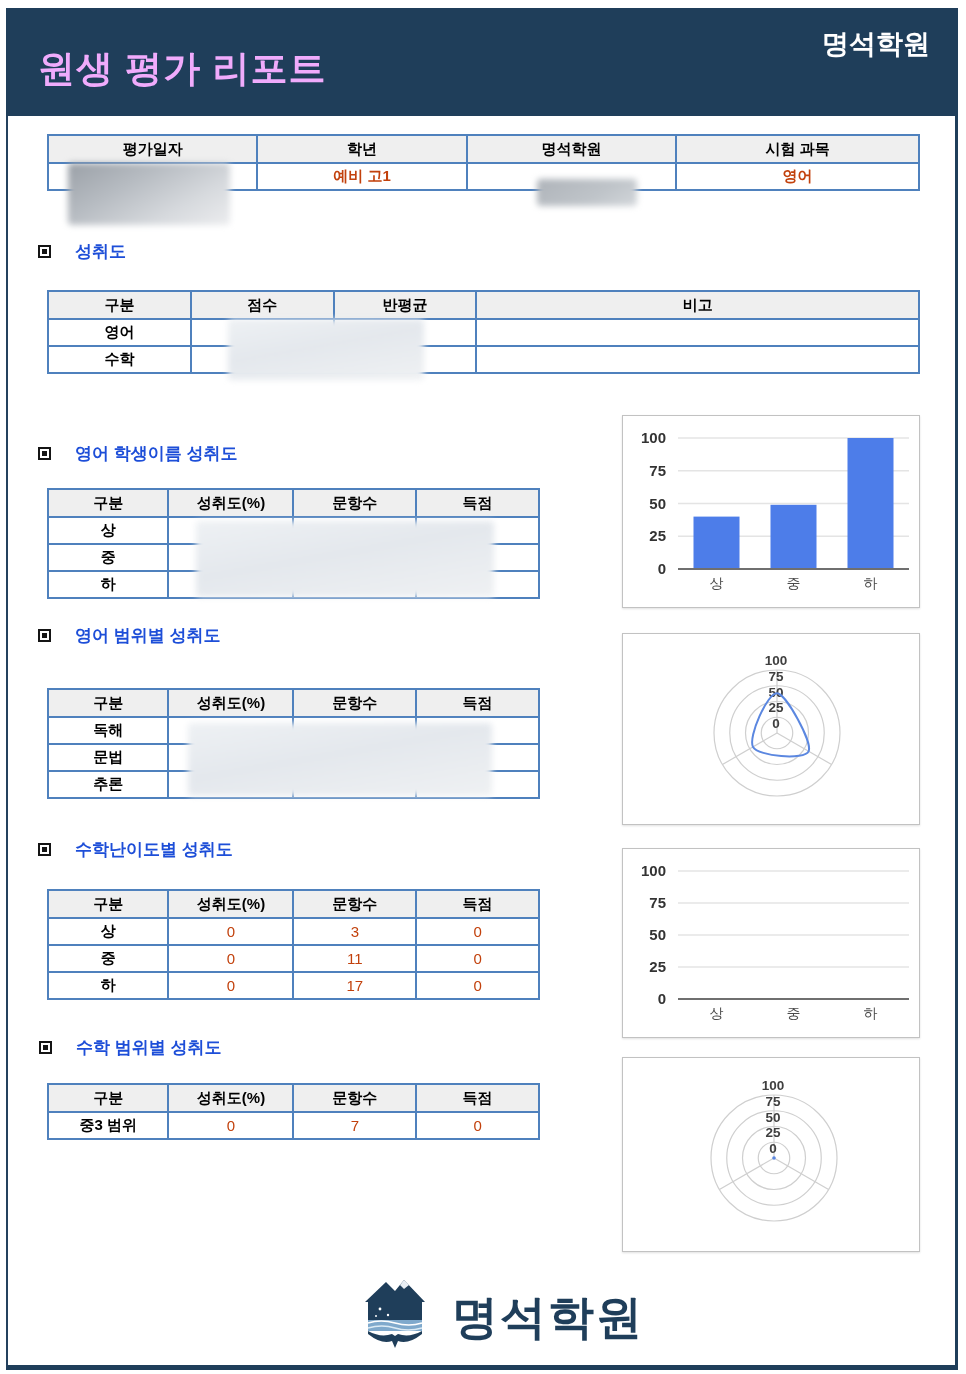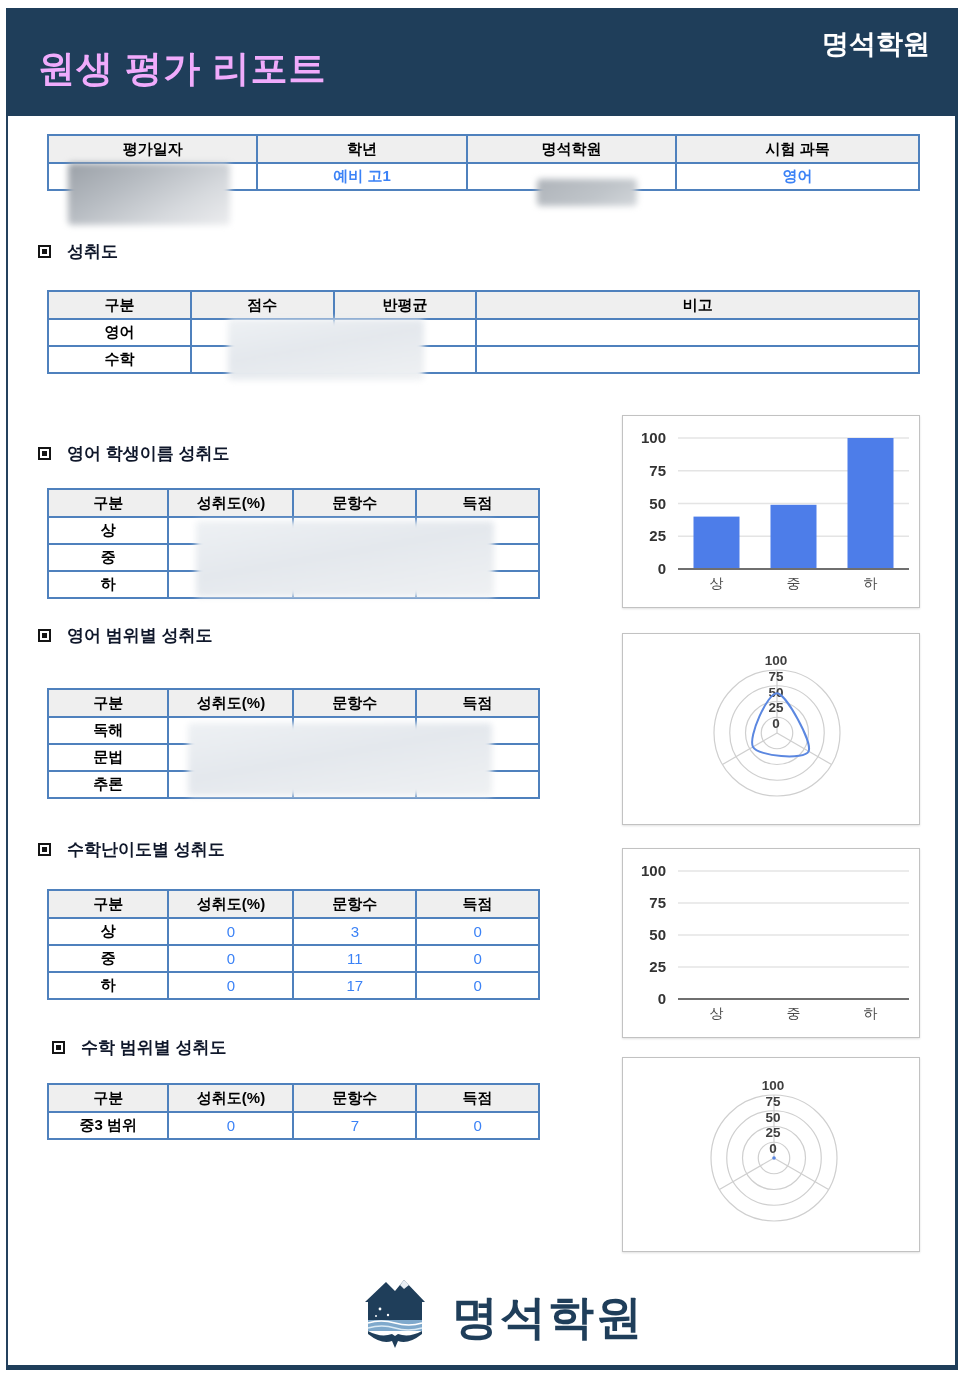--- a/index.html
+++ b/index.html
@@ -7,29 +7,29 @@
         font-family:"Liberation Sans","DejaVu Sans",sans-serif;}
   
   #frame{position:absolute;left:6px;top:8px;width:952px;height:1362px;
          border-left:2px solid #24415e;border-right:3px solid #1f3e5a;border-bottom:5px solid #1f3e5a;
          box-sizing:border-box;background:#fff;}
   
   #band{position:absolute;left:6px;top:8px;width:952px;height:108px;background:#1f3e5a;}
   #band .title{position:absolute;left:32px;top:36px;font-size:37px;font-weight:bold;color:#f0abfc;letter-spacing:1px;}
   #band .brand{position:absolute;right:28px;top:18px;font-size:27px;font-weight:bold;color:#fff;}
   
-  .sec-head{position:absolute;display:flex;align-items:center;gap:16px;font-size:17px;font-weight:bold;color:#0f172a;}
+  .sec-head{position:absolute;display:flex;align-items:center;gap:24px;font-size:17px;font-weight:bold;color:#1d4ed8;}
   .sq{width:13px;height:13px;border:2px solid #151515;display:inline-flex;align-items:center;justify-content:center;box-sizing:border-box;}
   .sq i{width:5px;height:5px;background:#151515;display:block;}
   
   table.rpt{position:absolute;border-collapse:collapse;table-layout:fixed;background:#fff;}
   table.rpt th,table.rpt td{border:2px solid #4f81bd;text-align:center;vertical-align:middle;
       font-size:15px;padding:0 4px;overflow:hidden;white-space:nowrap;}
   table.rpt th{background:#efefef;color:#000;font-weight:bold;height:26px;}
-  table.rpt td{color:#3b82f6;height:25px;}
+  table.rpt td{color:#c2410c;height:25px;}
   table.rpt td.rowlabel{color:#000;font-weight:bold;}
   table.tbl-main{width:873px;}
   .tbl-main th:nth-child(1){width:16%}.tbl-main th:nth-child(2){width:16%}
   .tbl-main th:nth-child(3){width:16%}.tbl-main th:nth-child(4){width:52%}
   table.tbl-sub{width:493px;}
   .tbl-sub th:nth-child(1){width:24.5%}.tbl-sub th:nth-child(2){width:25.5%}
   .tbl-sub th:nth-child(3){width:25%}.tbl-sub th:nth-child(4){width:25%}
   table.tbl-info{width:873px;}
   .tbl-info th:nth-child(1){width:24%}.tbl-info th:nth-child(2){width:24%}
   .tbl-info th:nth-child(3){width:24%}.tbl-info th:nth-child(4){width:28%}
@@ -94,21 +94,21 @@
         <i></i>
       </span>
     <span>영어 범위별 성취도</span>
   </div>
   <div class="sec-head" style="left:38px;top:838px;">
     <span class="sq">
         <i></i>
       </span>
     <span>수학난이도별 성취도</span>
   </div>
-  <div class="sec-head" style="left:52px;top:1036px;">
+  <div class="sec-head" style="left:39px;top:1036px;">
     <span class="sq">
         <i></i>
       </span>
     <span>수학 범위별 성취도</span>
   </div>
 
   <table class="rpt tbl-main" style="left:47px;top:290px;">
       <thead>
         <tr>
           <th>구분</th>

